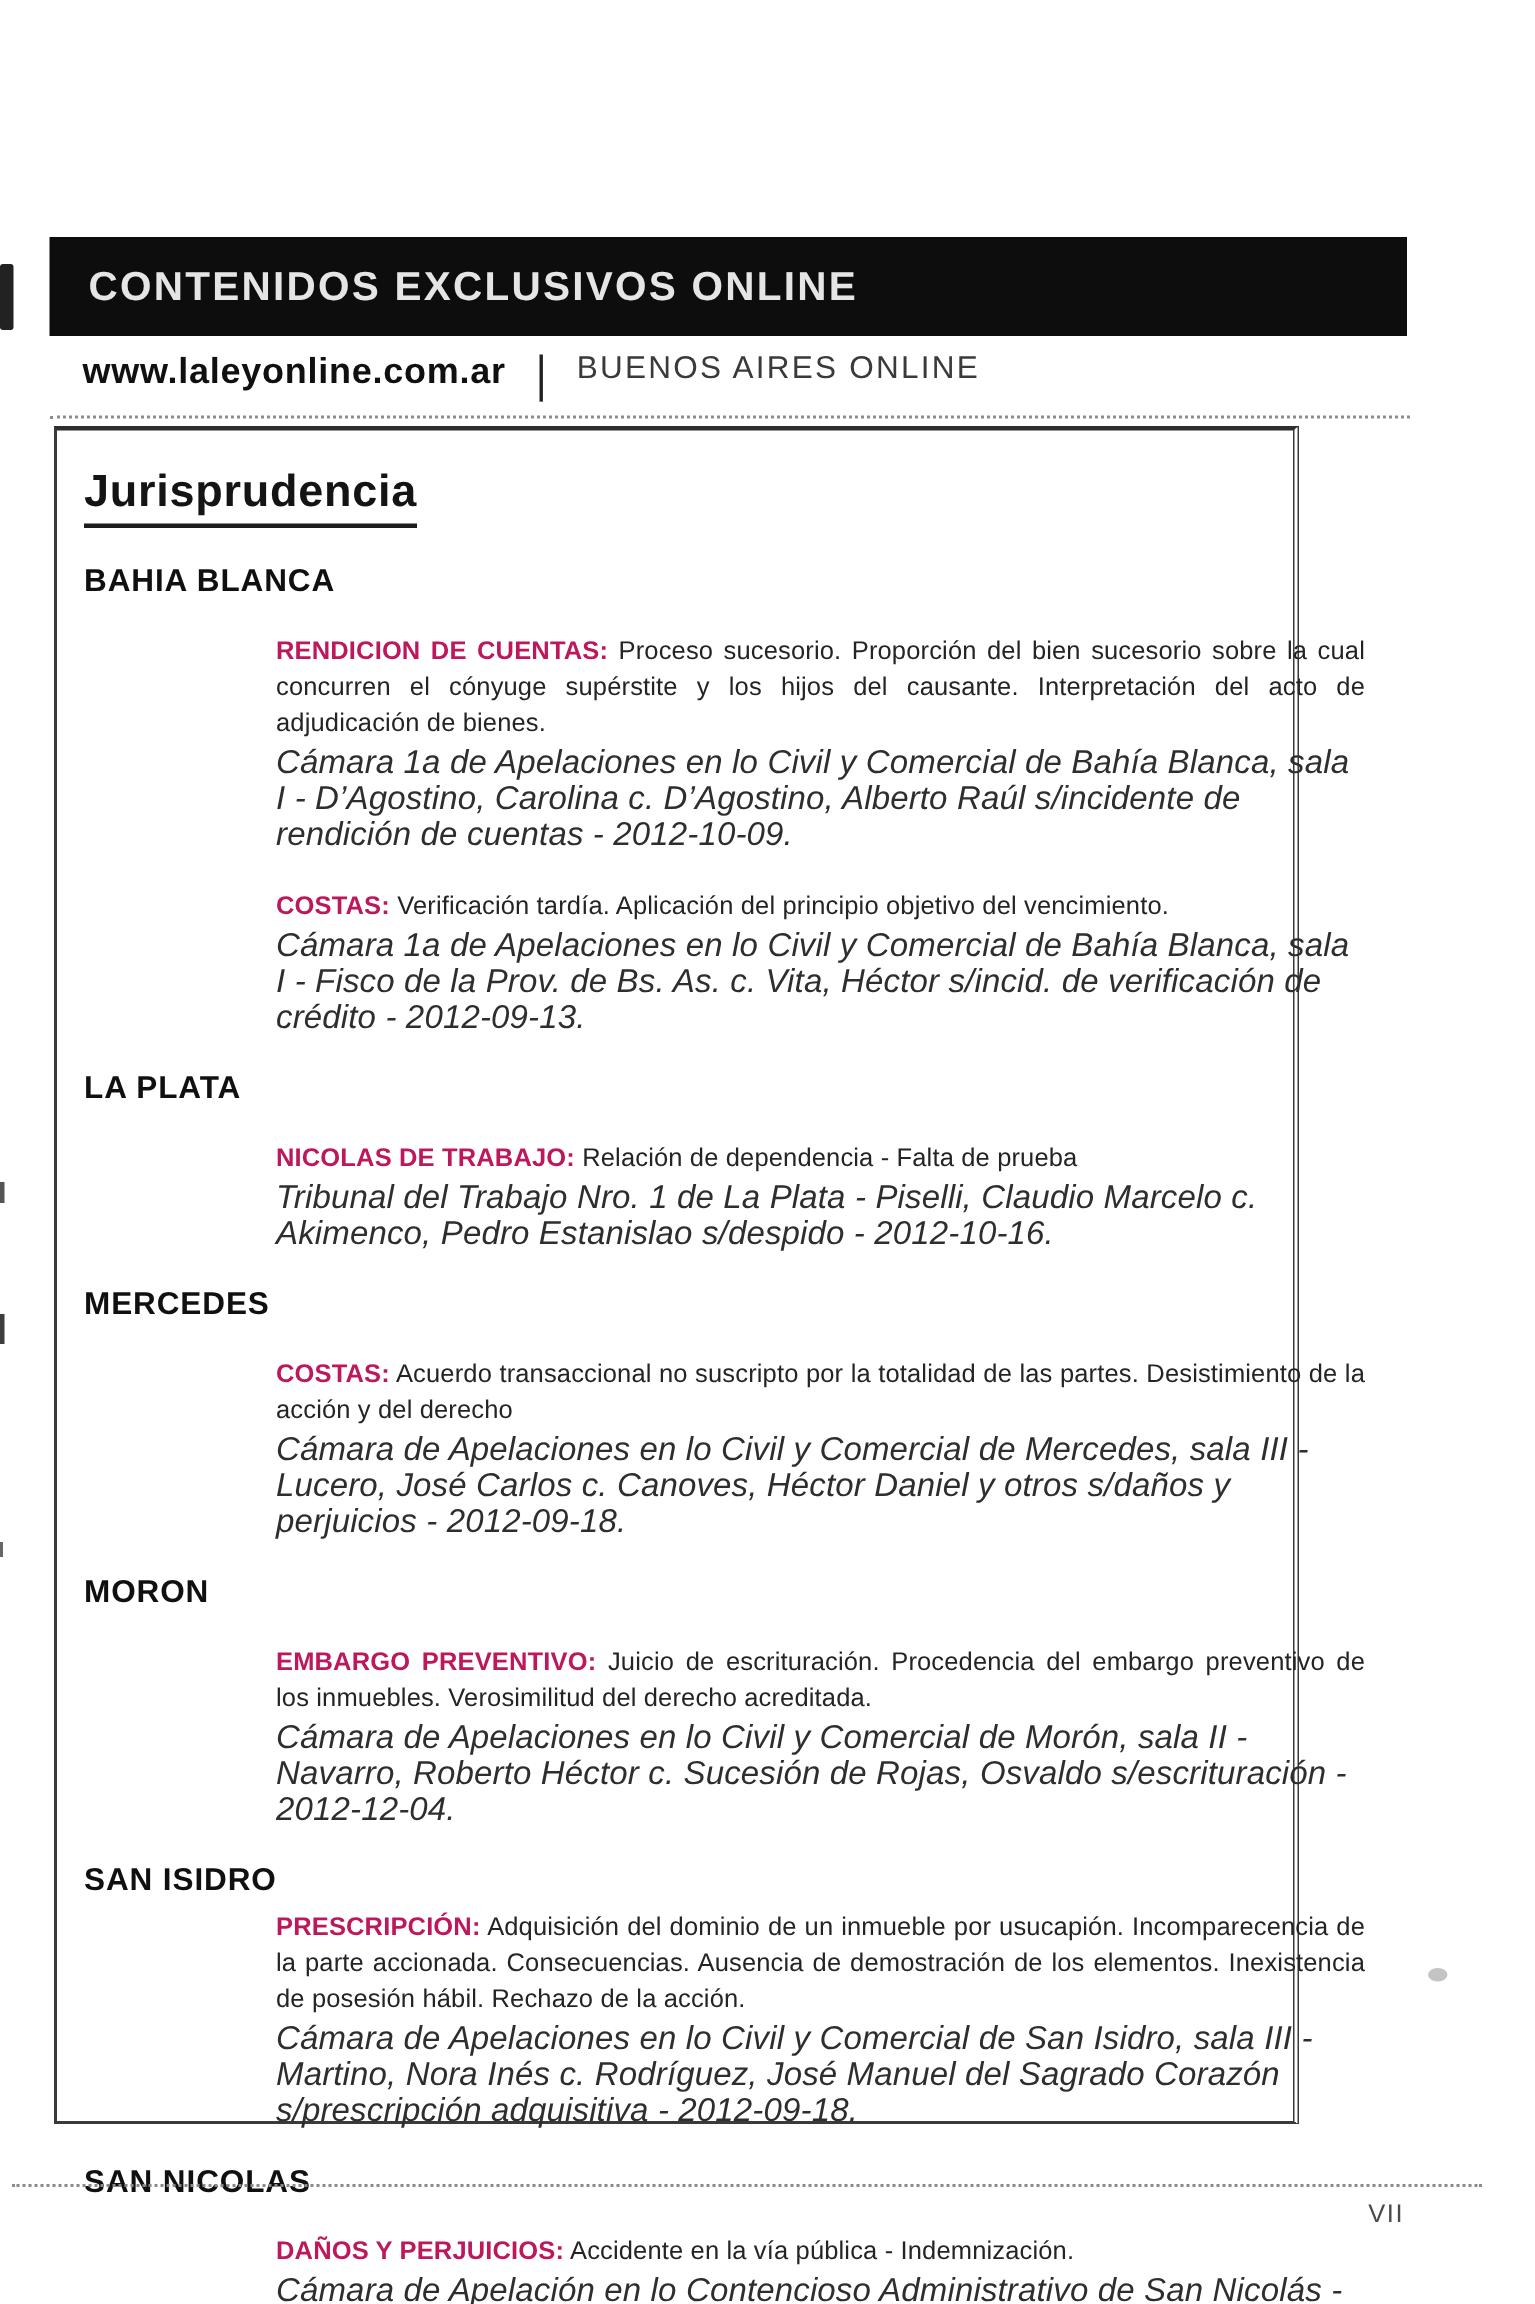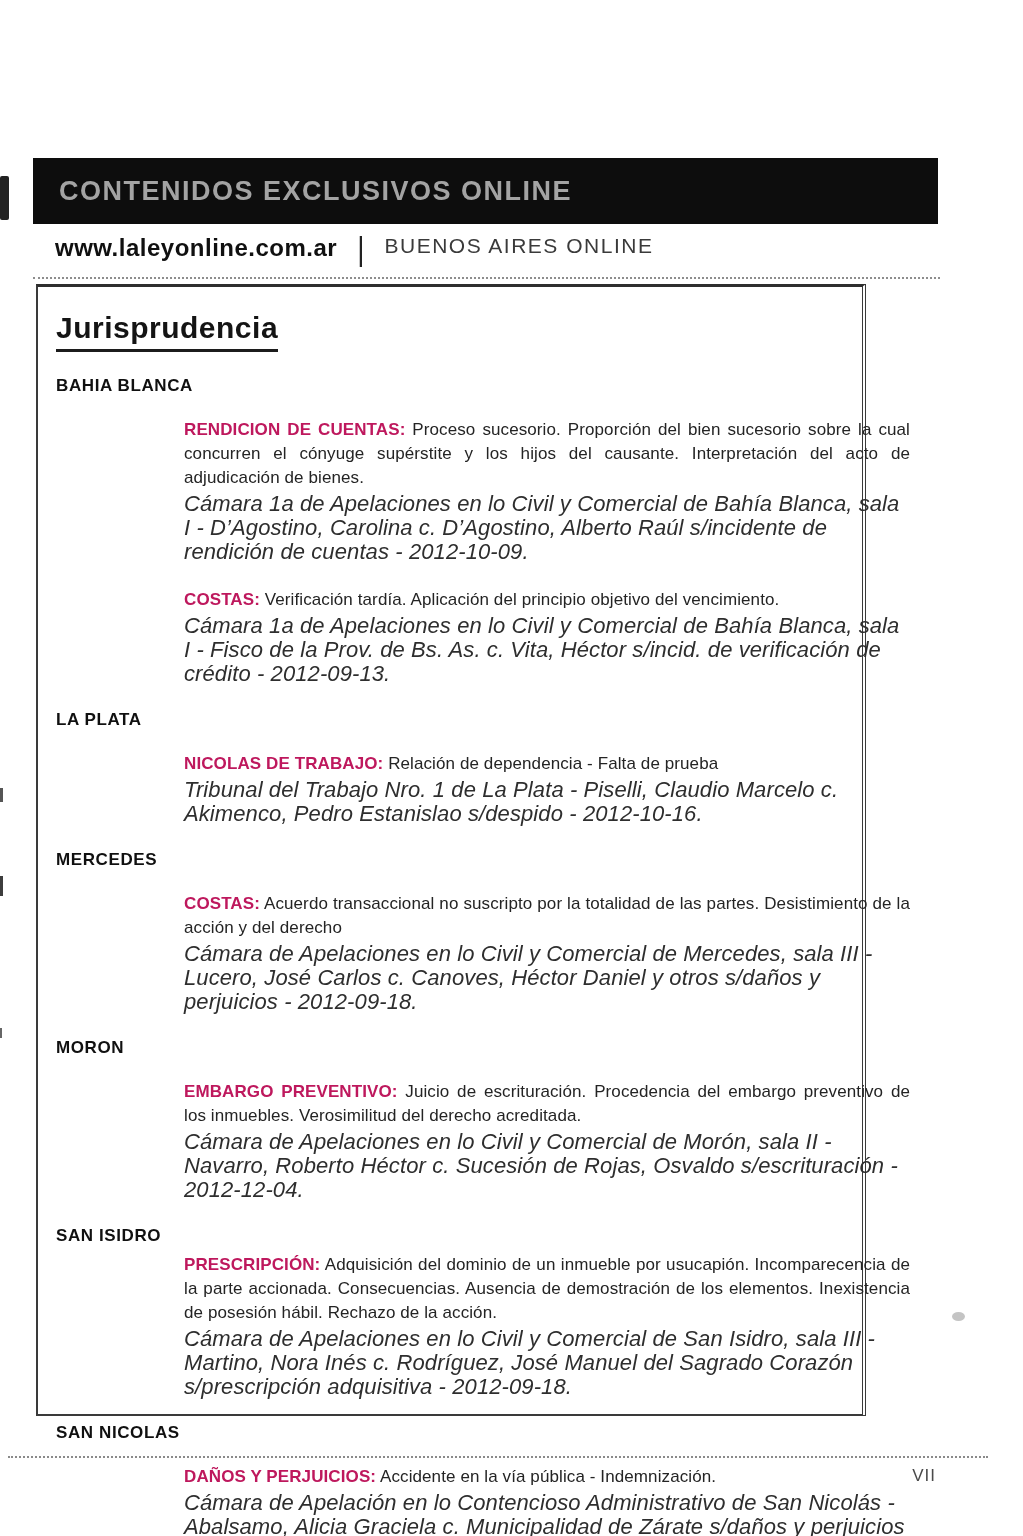--- a/index.html
+++ b/index.html
@@ -6,21 +6,21 @@
   body{
     width:1023px;height:1536px;position:relative;background:#ffffff;
     font-family:"Liberation Sans", sans-serif;color:#1f1f1f;
     overflow:hidden;
   }
   .banner{
     position:absolute;left:33px;top:158px;width:905px;height:66px;
     background:#0d0d0d;display:flex;align-items:center;
   }
   .banner-title{
-    color:#a3a3a3;font-size:27px;font-weight:700;letter-spacing:1.5px;
+    color:#e5e5e5;font-size:27px;font-weight:700;letter-spacing:1.5px;
     padding-left:26px;white-space:nowrap;
   }
   .subheader{
     position:absolute;left:55px;top:234px;height:36px;
     display:flex;gap:20px;
   }
   .website{font-size:24px;font-weight:700;color:#101010;letter-spacing:.5px;}
   .sep{font-size:28px;color:#222;font-weight:400;transform:scaleY(1.2);}
   .edition{font-size:21px;font-weight:400;color:#3a3a3a;letter-spacing:1.5px;}
   .toprule{
@@ -34,21 +34,21 @@
     box-sizing:border-box;padding:18px 24px 0 18px;
   }
   .jtitle{
     display:inline-block;font-size:30px;font-weight:700;color:#141414;
     letter-spacing:.5px;border-bottom:3px solid #1c1c1c;padding-bottom:4px;
     margin:6px 0 14px 0;
   }
   .section{margin-top:24px;}
   .section:first-of-type{margin-top:10px;}
   .section-label{
-    font-size:17px;font-weight:700;color:#101010;letter-spacing:.6px;
+    font-size:21px;font-weight:700;color:#101010;letter-spacing:.6px;
   }
   .entry{margin-left:128px;width:726px;margin-top:22px;}
   .section.tight .entry{margin-top:7px;}
   .entry + .entry{margin-top:24px;}
   .summary{
     margin:0;font-size:17px;line-height:24px;color:#242424;
     text-align:justify;letter-spacing:.1px;
   }
   .kw{font-weight:700;color:#be185d;}
   .citation{

